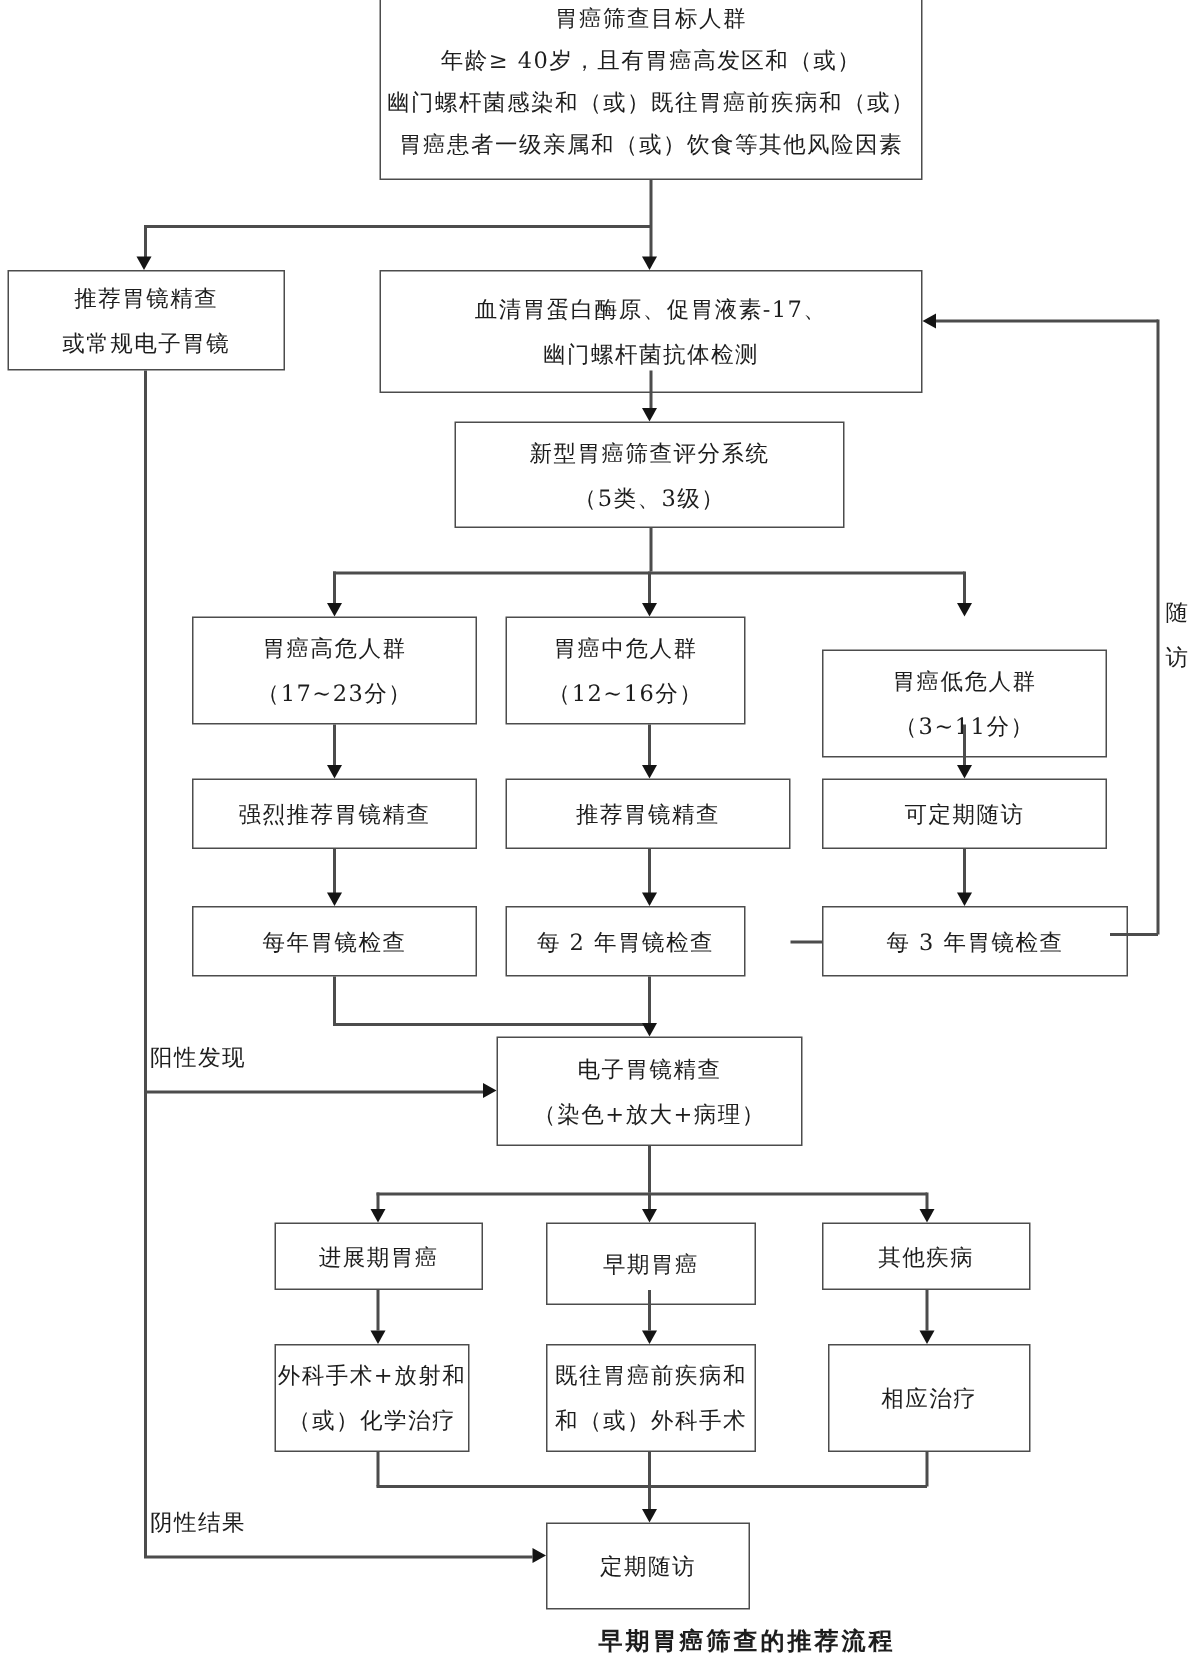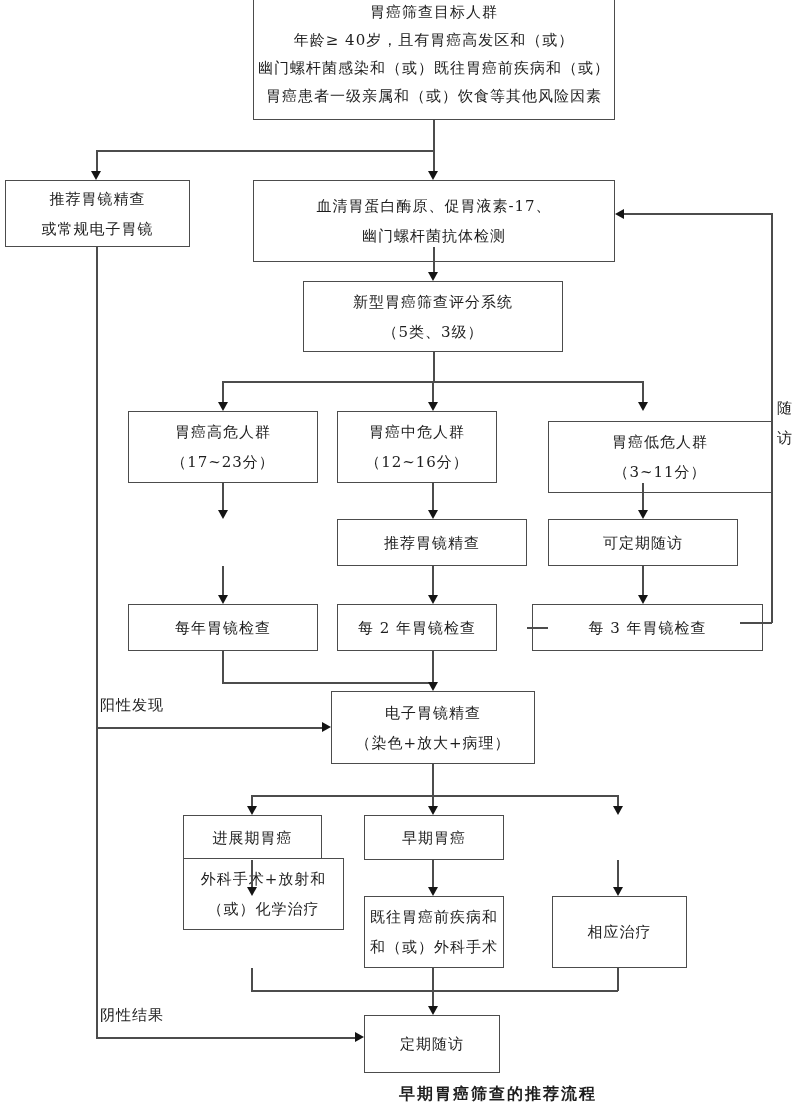--- a/index.html
+++ b/index.html
@@ -61,55 +61,61 @@
   </div>
 
   <div class="box" style="left:128px;top:411px;width:190px;height:72px">
     <div>胃癌高危人群</div>
     <div>（17~23分）</div>
   </div>
   <div class="box" style="left:337px;top:411px;width:160px;height:72px">
     <div>胃癌中危人群</div>
     <div>（12~16分）</div>
   </div>
-  <div class="box" style="left:548px;top:421px;width:224px;height:72px">
+  <div class="box" style="left:548px;top:433px;width:190px;height:72px">
     <div>胃癌低危人群</div>
     <div>（3~11分）</div>
   </div>
 
+  <div class="box" style="left:128px;top:519px;width:190px;height:47px">
+    <div>强烈推荐胃镜精查</div>
+  </div>
   <div class="box" style="left:337px;top:519px;width:190px;height:47px">
     <div>推荐胃镜精查</div>
   </div>
   <div class="box" style="left:548px;top:519px;width:190px;height:47px">
     <div>可定期随访</div>
   </div>
 
   <div class="box" style="left:128px;top:604px;width:190px;height:47px">
     <div>每年胃镜检查</div>
   </div>
   <div class="box" style="left:337px;top:604px;width:160px;height:47px">
     <div>每 2 年胃镜检查</div>
   </div>
-  <div class="box" style="left:532px;top:604px;width:231px;height:47px">
+  <div class="box" style="left:548px;top:604px;width:204px;height:47px">
     <div>每 3 年胃镜检查</div>
   </div>
 
   <div class="box" style="left:331px;top:691px;width:204px;height:73px">
     <div>电子胃镜精查</div>
     <div>（染色+放大+病理）</div>
   </div>
 
   <div class="box" style="left:183px;top:815px;width:139px;height:45px">
     <div>进展期胃癌</div>
   </div>
-  <div class="box" style="left:364px;top:815px;width:140px;height:45px">
+  <div class="box" style="left:364px;top:815px;width:140px;height:55px">
     <div>早期胃癌</div>
   </div>
-
-  <div class="box" style="left:183px;top:858px;width:161px;height:72px">
+  <div class="box" style="left:548px;top:815px;width:139px;height:45px">
+    <div>其他疾病</div>
+  </div>
+
+  <div class="box" style="left:183px;top:896px;width:130px;height:72px">
     <div>外科手术+放射和</div>
     <div>（或）化学治疗</div>
   </div>
   <div class="box" style="left:364px;top:896px;width:140px;height:72px">
     <div>既往胃癌前疾病和</div>
     <div>和（或）外科手术</div>
   </div>
   <div class="box" style="left:552px;top:896px;width:135px;height:72px">
     <div>相应治疗</div>
   </div>

